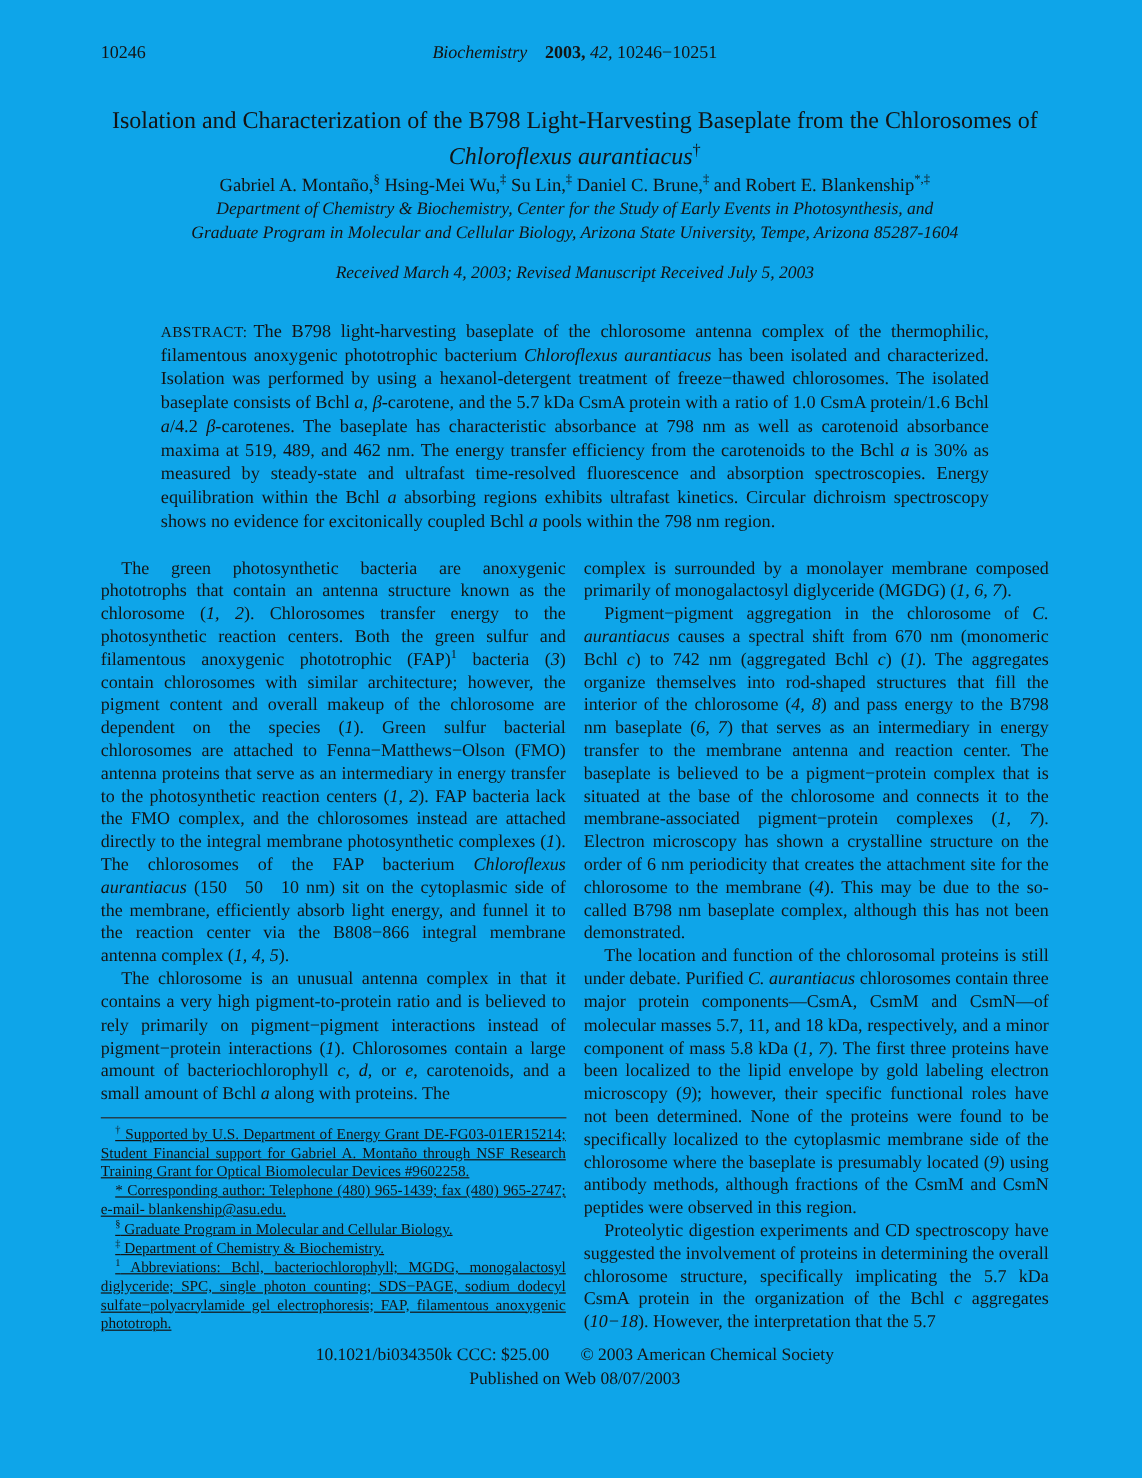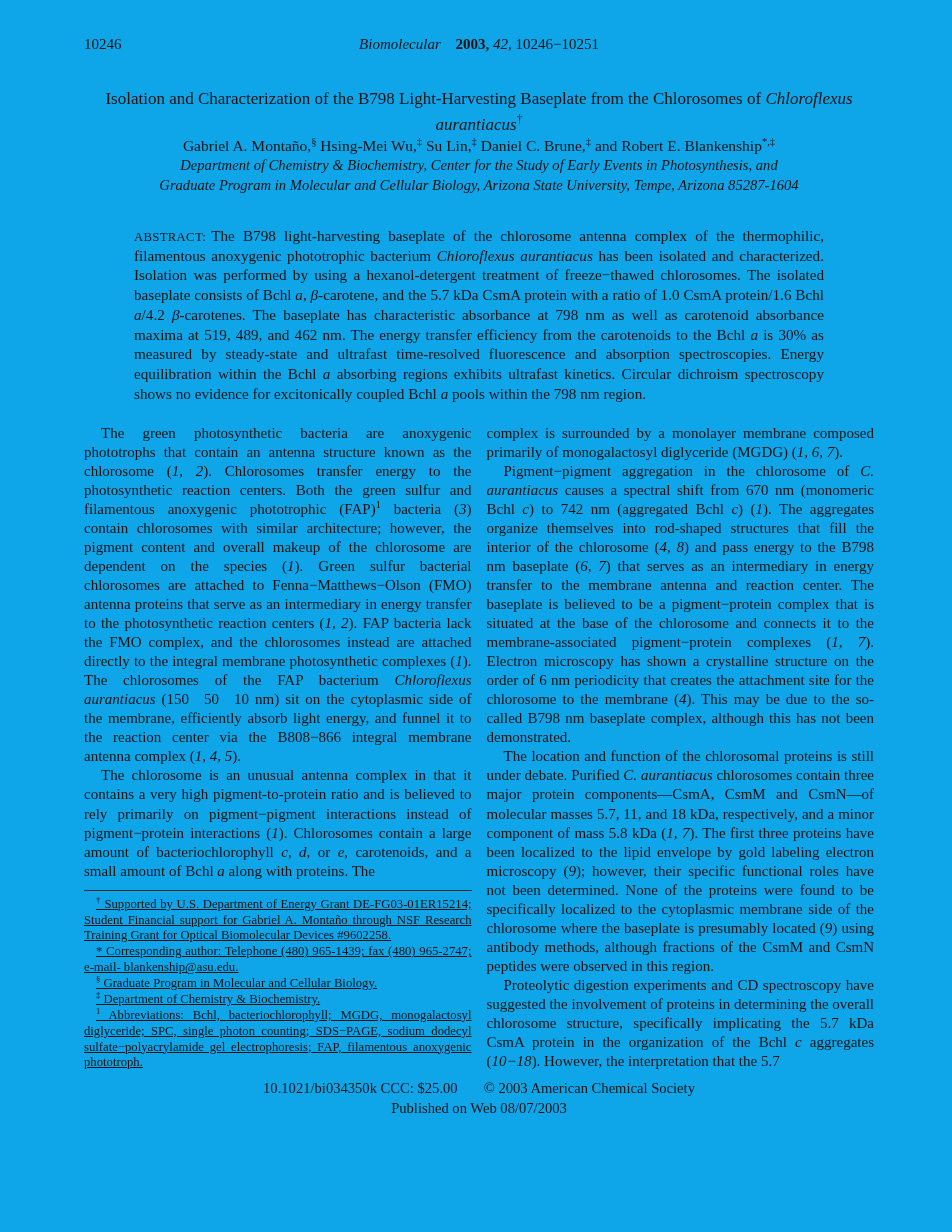--- a/index.html
+++ b/index.html
@@ -4,21 +4,21 @@
 <style>
   html,body{margin:0;padding:0;background:#ffffff;}
   .page{
     width:952px;height:1232px;background:#0ea5e9;color:#141414;
     font-family:"Liberation Serif","DejaVu Serif",serif;
     position:relative;box-sizing:border-box;
     padding:36px 78px 24px 84px;overflow:hidden;
   }
   .hdr{position:relative;text-align:center;font-size:15px;height:20px;}
   .pagenum{position:absolute;left:0;top:0;}
-  .article-title{text-align:center;font-size:17px;line-height:1.5;margin-top:30px;padding:0 8px;}
+  .article-title{text-align:center;font-size:20px;line-height:1.5;margin-top:30px;padding:0 8px;}
   .authors{text-align:center;font-size:15.5px;}
   .affil{text-align:center;font-style:italic;font-size:14.6px;line-height:1.4;}
   .received{text-align:center;font-style:italic;font-size:14.6px;margin-top:15px;}
   .abstract{margin:30px 50px 0 50px;text-align:justify;font-size:15.2px;line-height:1.3;}
   .columns{display:flex;gap:15px;margin-top:20px;}
   .col{width:50%;text-align:justify;font-size:15px;line-height:1.27;}
   .para{text-indent:17px;margin:0;}
   .para.no-indent{text-indent:0;}
   .fnrule{border:none;border-top:1.2px solid #2a2a2a;margin:9px 0 6px 0;}
   .footnotes{font-size:12.7px;line-height:1.25;text-align:justify;}
@@ -30,32 +30,33 @@
   .seg-sup{vertical-align:super;font-size:0.68em;line-height:0;}
   .seg-sc{font-size:0.84em;letter-spacing:0.3px;margin-right:5px;}
 </style>
 </head>
 <body>
 
 <div class="page">
 
   <div class="hdr">
     <span class="pagenum">10246</span>
-    <span><span class="seg-i">Biomolecular</span> <span class="seg-b">2003,</span> <span class="seg-i">42,</span> 10246−10251</span>
+    <span><span class="seg-i">Biochemistry</span> <span class="seg-b">2003,</span> <span class="seg-i">42,</span> 10246−10251</span>
   </div>
 
   <div class="article-title">Isolation and Characterization of the B798 Light-Harvesting Baseplate from the Chlorosomes of <span class="seg-i">Chloroflexus aurantiacus</span><span class="seg-sup">†</span></div>
 
   <div class="authors">Gabriel A. Montaño,<span class="seg-sup">§</span> Hsing-Mei Wu,<span class="seg-sup">‡</span> Su Lin,<span class="seg-sup">‡</span> Daniel C. Brune,<span class="seg-sup">‡</span> and Robert E. Blankenship<span class="seg-sup">*,‡</span></div>
 
   <div class="affil">
     <div>Department of Chemistry &amp; Biochemistry, Center for the Study of Early Events in Photosynthesis, and</div>
     <div>Graduate Program in Molecular and Cellular Biology, Arizona State University, Tempe, Arizona 85287-1604</div>
   </div>
 
+  <div class="received">Received March 4, 2003; Revised Manuscript Received July 5, 2003</div>
 
   <div class="abstract"><span class="seg-sc">ABSTRACT:</span>The B798 light-harvesting baseplate of the chlorosome antenna complex of the thermophilic, filamentous anoxygenic phototrophic bacterium <span class="seg-i">Chloroflexus aurantiacus</span> has been isolated and characterized. Isolation was performed by using a hexanol-detergent treatment of freeze−thawed chlorosomes. The isolated baseplate consists of Bchl <span class="seg-i">a</span>, <span class="seg-i">β</span>-carotene, and the 5.7 kDa CsmA protein with a ratio of 1.0 CsmA protein/1.6 Bchl <span class="seg-i">a</span>/4.2 <span class="seg-i">β</span>-carotenes. The baseplate has characteristic absorbance at 798 nm as well as carotenoid absorbance maxima at 519, 489, and 462 nm. The energy transfer efficiency from the carotenoids to the Bchl <span class="seg-i">a</span> is 30% as measured by steady-state and ultrafast time-resolved fluorescence and absorption spectroscopies. Energy equilibration within the Bchl <span class="seg-i">a</span> absorbing regions exhibits ultrafast kinetics. Circular dichroism spectroscopy shows no evidence for excitonically coupled Bchl <span class="seg-i">a</span> pools within the 798 nm region.</div>
 
   <div class="columns">
 
     <div class="col">
       <p class="para">The green photosynthetic bacteria are anoxygenic phototrophs that contain an antenna structure known as the chlorosome (<span class="seg-i">1, 2</span>). Chlorosomes transfer energy to the photosynthetic reaction centers. Both the green sulfur and filamentous anoxygenic phototrophic (FAP)<span class="seg-sup">1</span> bacteria (<span class="seg-i">3</span>) contain chlorosomes with similar architecture; however, the pigment content and overall makeup of the chlorosome are dependent on the species (<span class="seg-i">1</span>). Green sulfur bacterial chlorosomes are attached to Fenna−Matthews−Olson (FMO) antenna proteins that serve as an intermediary in energy transfer to the photosynthetic reaction centers (<span class="seg-i">1, 2</span>). FAP bacteria lack the FMO complex, and the chlorosomes instead are attached directly to the integral membrane photosynthetic complexes (<span class="seg-i">1</span>). The chlorosomes of the FAP bacterium <span class="seg-i">Chloroflexus aurantiacus</span> (150  50  10 nm) sit on the cytoplasmic side of the membrane, efficiently absorb light energy, and funnel it to the reaction center via the B808−866 integral membrane antenna complex (<span class="seg-i">1, 4, 5</span>).</p>
       <p class="para">The chlorosome is an unusual antenna complex in that it contains a very high pigment-to-protein ratio and is believed to rely primarily on pigment−pigment interactions instead of pigment−protein interactions (<span class="seg-i">1</span>). Chlorosomes contain a large amount of bacteriochlorophyll <span class="seg-i">c</span>, <span class="seg-i">d</span>, or <span class="seg-i">e</span>, carotenoids, and a small amount of Bchl <span class="seg-i">a</span> along with proteins. The</p>
       <hr class="fnrule">
       <div class="footnotes">

